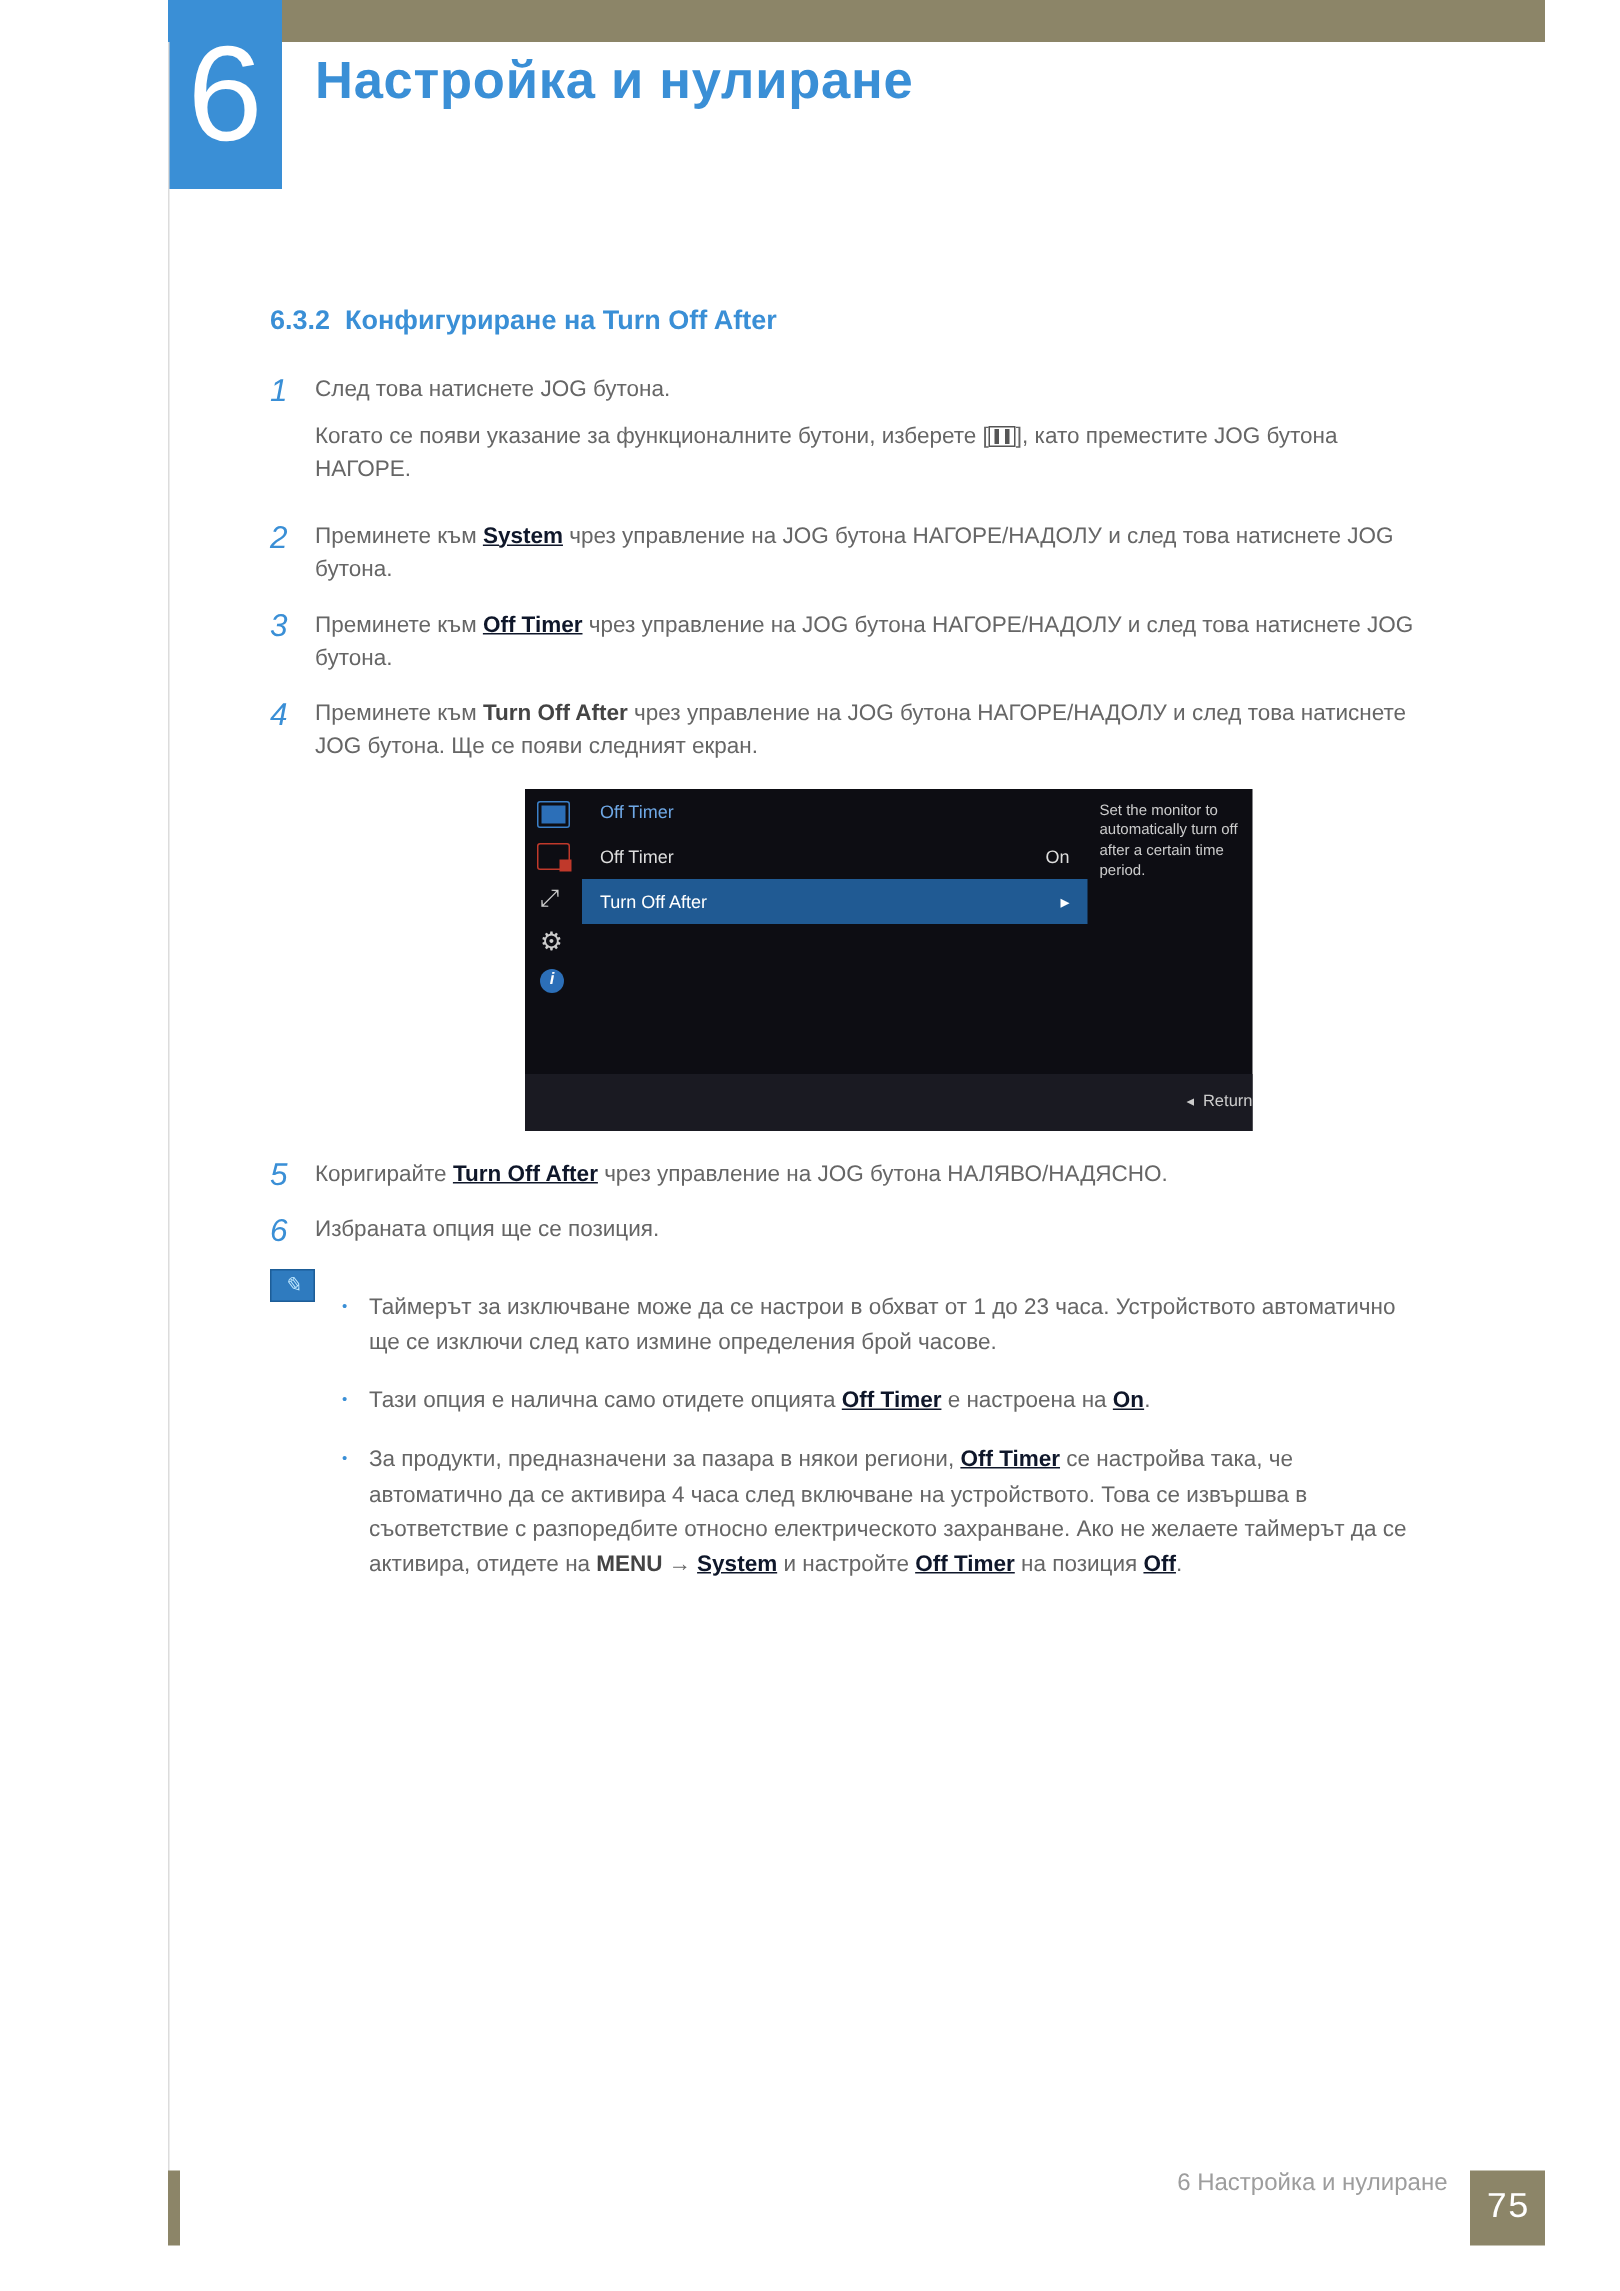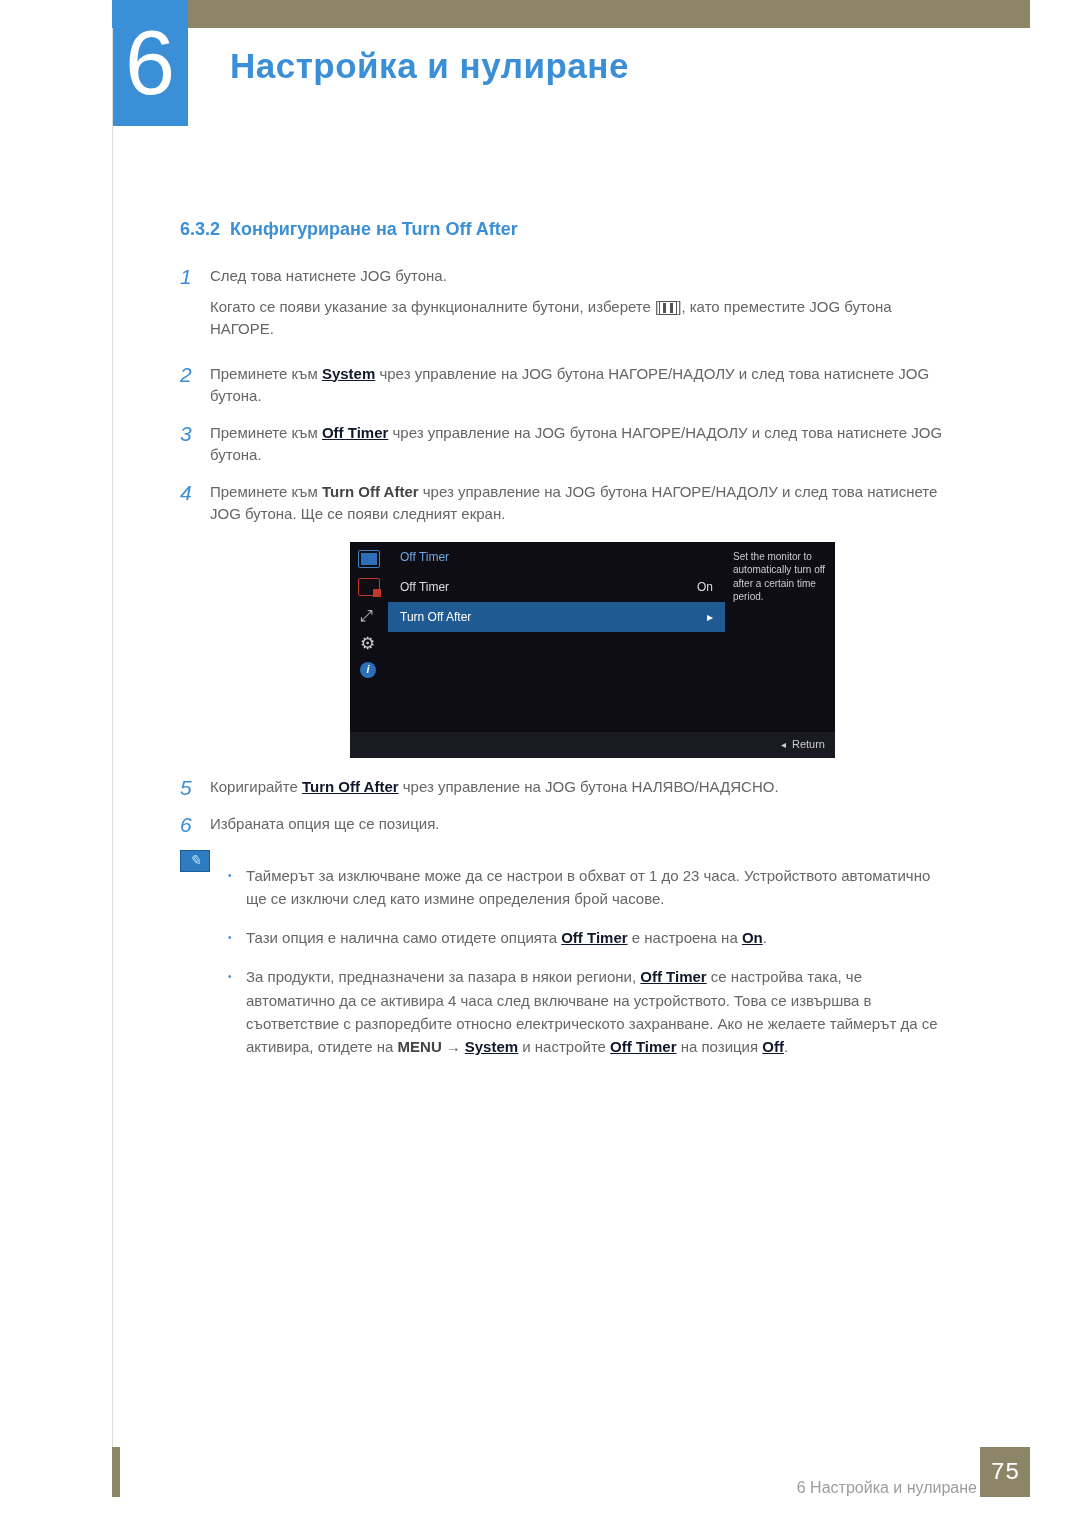--- a/index.html
+++ b/index.html
@@ -2,24 +2,24 @@
 <html><head>
 <meta charset="utf-8">
 <style>
   * { margin: 0; padding: 0; box-sizing: border-box; }
   body { font-family: Arial, sans-serif; background: #fff; width: 1080px; margin: 0 auto; color: #555; }
   .page-wrap { position: relative; min-height: 1527px; padding-bottom: 80px; }
 
   
   .top-bg { position: absolute; top: 0; left: 112px; right: 50px; height: 28px; background: #8c8568; }
   .chapter-number-box { position: absolute; top: 0; left: 112px; width: 76px; height: 126px; background: #3a8fd6; color: #fff; font-size: 90px; font-weight: 300; display: flex; align-items: center; justify-content: center; }
-  .chapter-title { position: absolute; top: 46px; left: 210px; font-size: 35px; font-weight: bold; color: #3a8fd6; letter-spacing: 0.5px; margin-left: 20px; }
+  .chapter-title { position: absolute; top: 34px; left: 210px; font-size: 35px; font-weight: bold; color: #3a8fd6; letter-spacing: 0.5px; }
   .left-rule { position: absolute; top: 28px; bottom: 70px; left: 112px; width: 1px; background: #dcdcdc; }
 
-  .content { position: absolute; top: 216px; left: 180px; right: 135px; font-size: 15px; line-height: 1.5; }
+  .content { position: absolute; top: 200px; left: 180px; right: 135px; font-size: 15px; line-height: 1.5; }
 
   .section-heading { font-size: 18px; color: #3a8fd6; font-weight: bold; margin-bottom: 22px; }
 
   .step { display: flex; margin-bottom: 14px; }
   .step-num { width: 30px; flex-shrink: 0; font-size: 21px; color: #3a8fd6; font-style: italic; font-weight: 400; line-height: 1.1; }
   .step-body { flex: 1; color: #666; }
   .step-body p { margin-bottom: 8px; }
   .orange { color: #0f172a; font-weight: bold; text-decoration: underline; }
   .bold { font-weight: bold; color: #444; }
   .menu-glyph { display: inline-block; vertical-align: middle; width: 18px; height: 14px; border: 1.5px solid #555; position: relative; }
@@ -41,34 +41,34 @@
   .side-ico.arrows,.side-ico.gear,.side-ico.info{border:none;}
 
   .osd-main { flex: 1; }
   .osd-header { padding: 6px 12px; color: #6fa8e6; font-size: 12px; }
   .osd-row { padding: 6px 12px; display: flex; justify-content: space-between; color: #ddd; font-size: 12px; }
   .osd-row.sel { background: #205a93; color: #fff; }
   .osd-row.sel .arrow-right::after { content: "▸"; color:#fff; font-size:12px; }
   .osd-spacer { height: 100px; }
 
   .osd-tip { width: 110px; padding: 8px 6px 8px 8px; font-size: 10px; color: #ccc; line-height: 1.35; }
-  .osd-footer { height: 26px; background: #1a1a22; display:flex; justify-content:flex-end; align-items:center; padding-right:10px; font-size:11px; color:#ccc; }
+  .osd-footer { height: 38px; background: #1a1a22; display:flex; justify-content:flex-end; align-items:center; font-size:11px; color:#ccc; }
   .osd-footer::before { content:"◂"; margin-right:6px; font-size:10px; }
 
   
   .note-wrap { display: flex; margin-top: 14px; }
   .note-icon { width: 30px; height: 22px; background: #2f7bbf; color: #bfe8ff; display: flex; align-items: center; justify-content: center; margin-right: 18px; flex-shrink:0; border:1px solid #1d5d97;}
   .note-icon::before { content: "✎"; font-size: 14px; font-style: italic; }
   .note-list { list-style: none; flex: 1; margin-top: 14px; }
   .note-list li { position: relative; padding-left: 18px; margin-bottom: 16px; color:#666; line-height:1.55; }
   .note-list li::before { content: "•"; position: absolute; left: 0; top: 4px; color: #3a8fd6; font-size: 10px; }
   .arrow-sep { display:inline-block; margin:0 4px; }
 
   
-  .footer { position: absolute; bottom: 30px; right: 50px; display: flex; align-items: flex-end; gap: 3px; }
+  .footer { position: absolute; bottom: 30px; right: 50px; display: flex; align-items: flex-start; gap: 15px; }
   .footer-text { font-size: 16px; color: #9d9d9d; }
   .footer-num { width: 50px; height: 50px; background: #8c8568; color: #fff; font-size: 24px; display: flex; align-items: center; justify-content: center; font-family: Liberation Mono, monospace; }
   .footer-leftcap { position:absolute; bottom:30px; left:112px; width:8px; height:50px; background:#8c8568; }
 </style>
 </head>
 <body>
 
 <div class="page-wrap">
   <div class="top-bg"></div>
   <div class="chapter-number-box">6</div>

